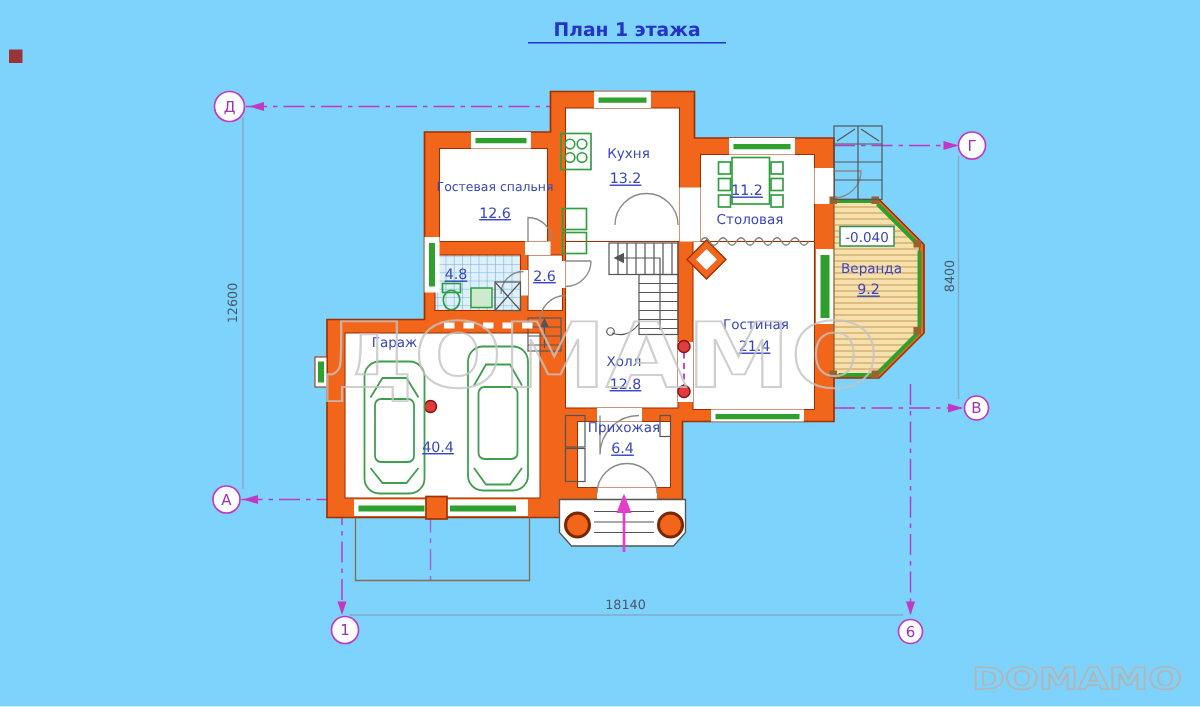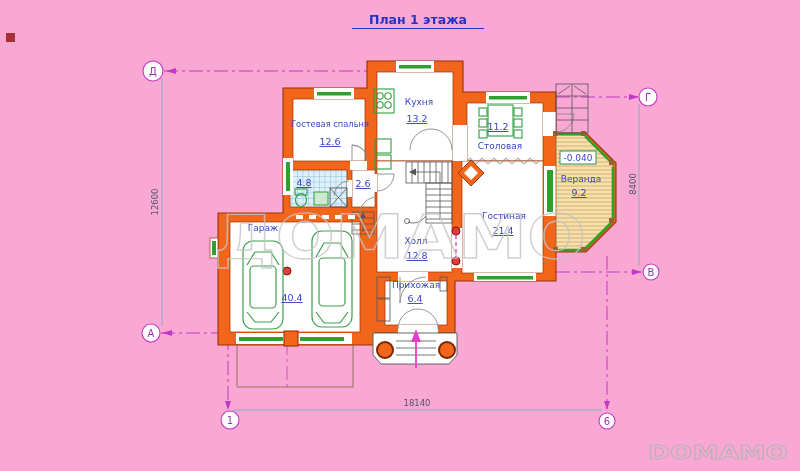--- a/index.html
+++ b/index.html
@@ -1,21 +1,21 @@
 <!DOCTYPE html>
 <html style="--wall-fill: #f2661c; --wall-outline: #9c3000; --window-green: #2da02d; --label-blue: #3a46c0; --axis-magenta: #c436c4; --dimension-blue: #85aac8; --column-red: #e03c3c;"><head>
 <meta charset="utf-8">
 <style>
   :root{
     --wall-fill:#f2661c; --wall-outline:#9c3000; --window-green:#2da02d;
     --label-blue:#3a46c0; --axis-magenta:#c436c4; --dimension-blue:#85aac8;
     --column-red:#e03c3c;
   }
   html,body{margin:0;padding:0;background:#fff;}
-  #stage{position:relative;width:800px;height:471px;background:#f9a8d4;overflow:hidden;
+  #stage{position:relative;width:800px;height:471px;background:#7dd3fc;overflow:hidden;
          font-family:"DejaVu Sans",sans-serif;}
   #plan-title{position:absolute;left:352px;top:12px;width:132px;text-align:center;
     font-size:12.5px;font-weight:bold;color:#2433c8;border-bottom:1.5px solid #2433c8;
     padding-bottom:1px;}
   svg{position:absolute;left:0;top:0;}
   text{font-family:"DejaVu Sans",sans-serif;}
   .wall{fill:var(--wall-fill);stroke:var(--wall-outline);stroke-width:1.1;}
   .room{fill:#ffffff;stroke:var(--wall-outline);stroke-width:.7;}
   .gap{fill:#ffffff;stroke:none;}
   .win{fill:var(--window-green);stroke:none;}

